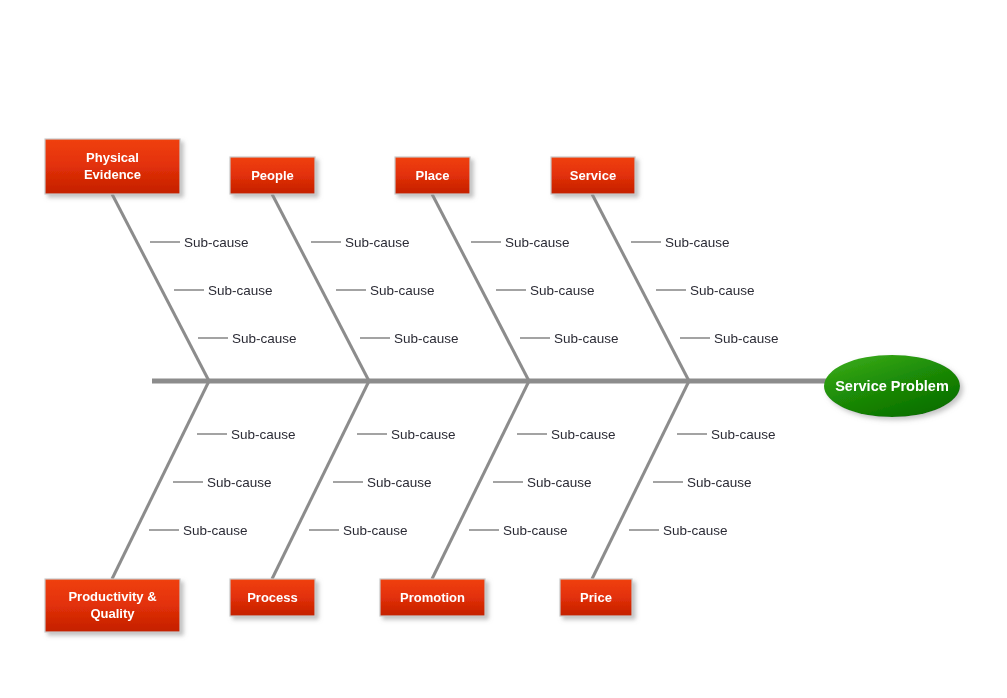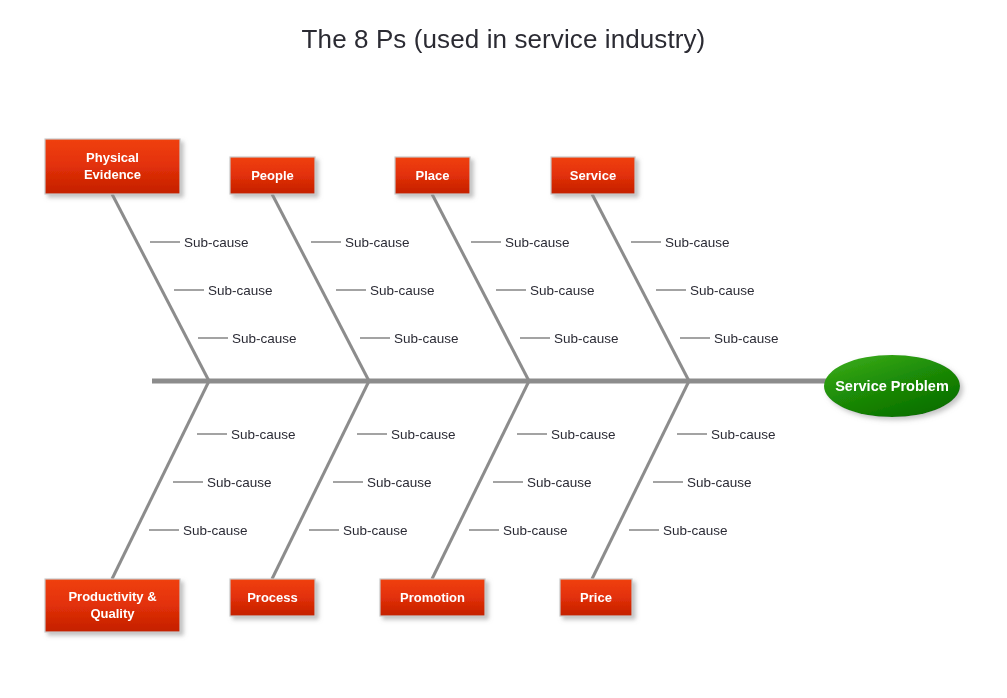--- a/index.html
+++ b/index.html
@@ -52,21 +52,20 @@
     font-size: 14.5px;
     font-weight: bold;
     fill: #ffffff;
   }
 </style>
 </head>
 <body>
 
 <div id="diagram-root">
 
-  <div class="diagram-title">The 8 Ps (used in service industry)</div>
 
   <svg id="fishbone" width="1007" height="698" viewBox="0 0 1007 698">
     <defs>
       <linearGradient id="redGrad" x1="0" y1="0" x2="0" y2="1">
         <stop offset="0%" stop-color="#f0400c"></stop>
         <stop offset="45%" stop-color="#e43209"></stop>
         <stop offset="100%" stop-color="#c41f00"></stop>
       </linearGradient>
       <linearGradient id="greenGrad" x1="0.15" y1="0" x2="0.85" y2="1">
         <stop offset="0%" stop-color="#3aab18"></stop>

